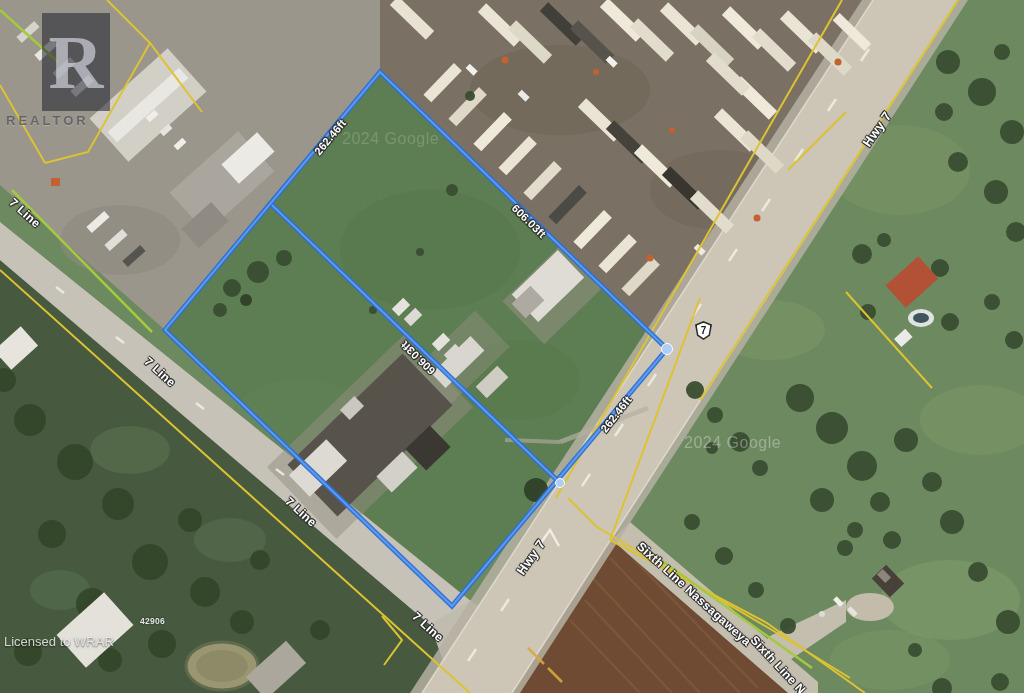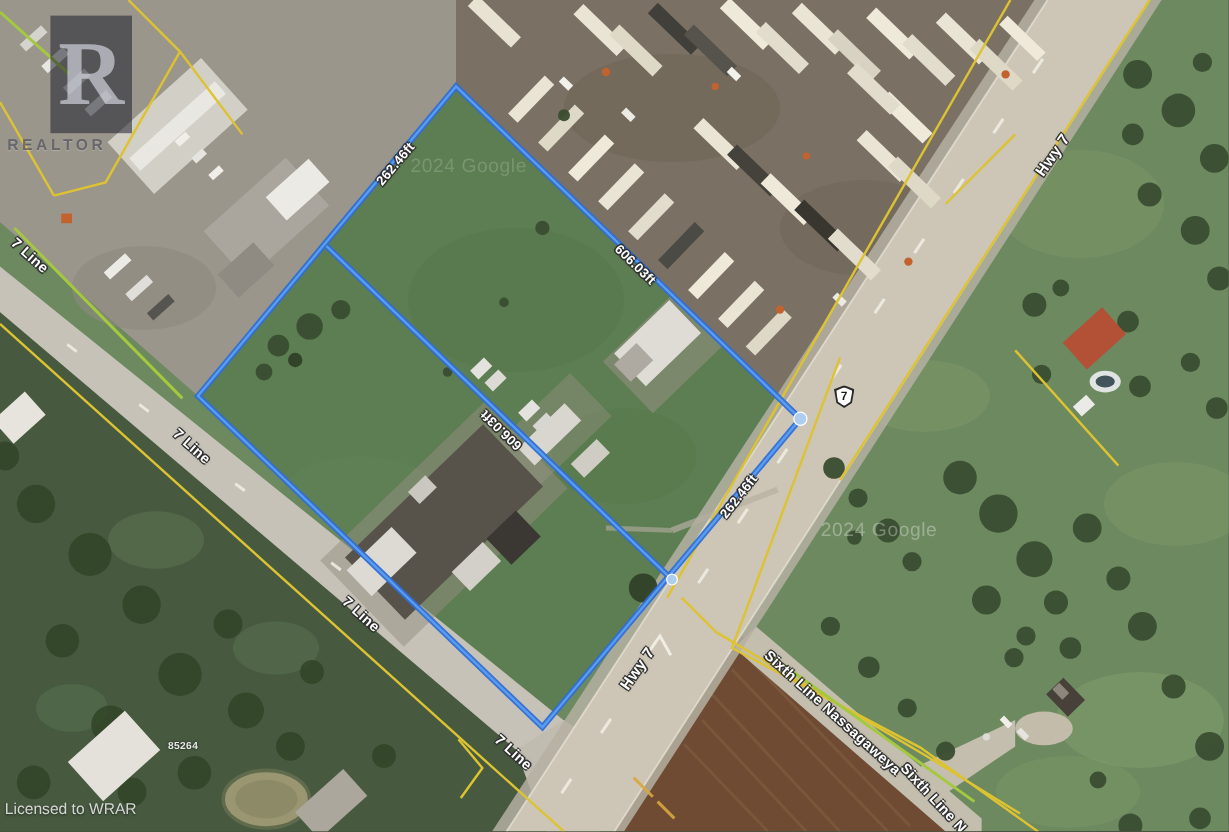--- a/index.html
+++ b/index.html
@@ -17,21 +17,21 @@
     clip-path:polygon(50% 0,100% 18%,88% 78%,50% 100%,12% 78%,0 18%);display:flex;align-items:center;justify-content:center;}
   .shield-inner{width:13.5px;height:15.5px;background:#fdfdfb;clip-path:polygon(50% 0,100% 18%,88% 78%,50% 100%,12% 78%,0 18%);
     display:flex;align-items:center;justify-content:center;font-weight:bold;font-size:10px;color:#1a1a1a;}
   .realtor-logo{position:absolute;left:6px;top:13px;}
   .realtor-box{margin-left:36px;width:68px;height:98px;background:rgba(28,31,44,.55);
     display:flex;align-items:center;justify-content:center;}
   .realtor-r{font-family:"Liberation Serif",serif;font-weight:bold;font-size:76px;line-height:1;
     color:rgba(228,231,240,.6);}
   .realtor-word{margin-top:2px;font-family:"Liberation Sans",sans-serif;font-weight:bold;font-size:13px;
     letter-spacing:3px;color:rgba(72,74,84,.7);text-shadow:0 1px 1px rgba(255,255,255,.25);}
-  .licensed{position:absolute;left:4px;top:666px;font-size:13px;color:rgba(240,240,240,.85);
+  .licensed{position:absolute;left:4px;top:634px;font-size:13px;color:rgba(240,240,240,.85);
     text-shadow:0 1px 2px rgba(0,0,0,.6);}
 </style>
 </head>
 <body>
 
 <div id="stage">
 
 <svg id="terrain" width="1024" height="693" viewBox="0 0 1024 693">
 
   <rect x="0" y="0" width="1024" height="693" fill="#6d8960"></rect>
@@ -326,21 +326,21 @@
 <div class="map-label big" style="left:531px;top:557px;transform:translate(-50%,-50%) rotate(-55deg);">Hwy 7</div>
 <div class="map-label" style="left:694px;top:594px;transform:translate(-50%,-50%) rotate(42deg);">Sixth Line Nassagaweya</div>
 <div class="map-label" style="left:778px;top:665px;transform:translate(-50%,-50%) rotate(47deg);">Sixth Line N</div>
 
 <div class="shield">
   <div class="shield-inner">
         <span>7</span>
       </div>
 </div>
 
-<div class="addr" style="left:140px;top:616px;">85264</div>
+<div class="addr" style="left:140px;top:616px;">42906</div>
 
 <div class="faint-google" style="left:342px;top:130px;opacity:.55;">2024 Google</div>
 <div class="faint-google" style="left:684px;top:434px;">2024 Google</div>
 
 <div class="realtor-logo">
   <div class="realtor-box">
     <span class="realtor-r">R</span>
   </div>
   <div class="realtor-word">REALTOR</div>
 </div>

